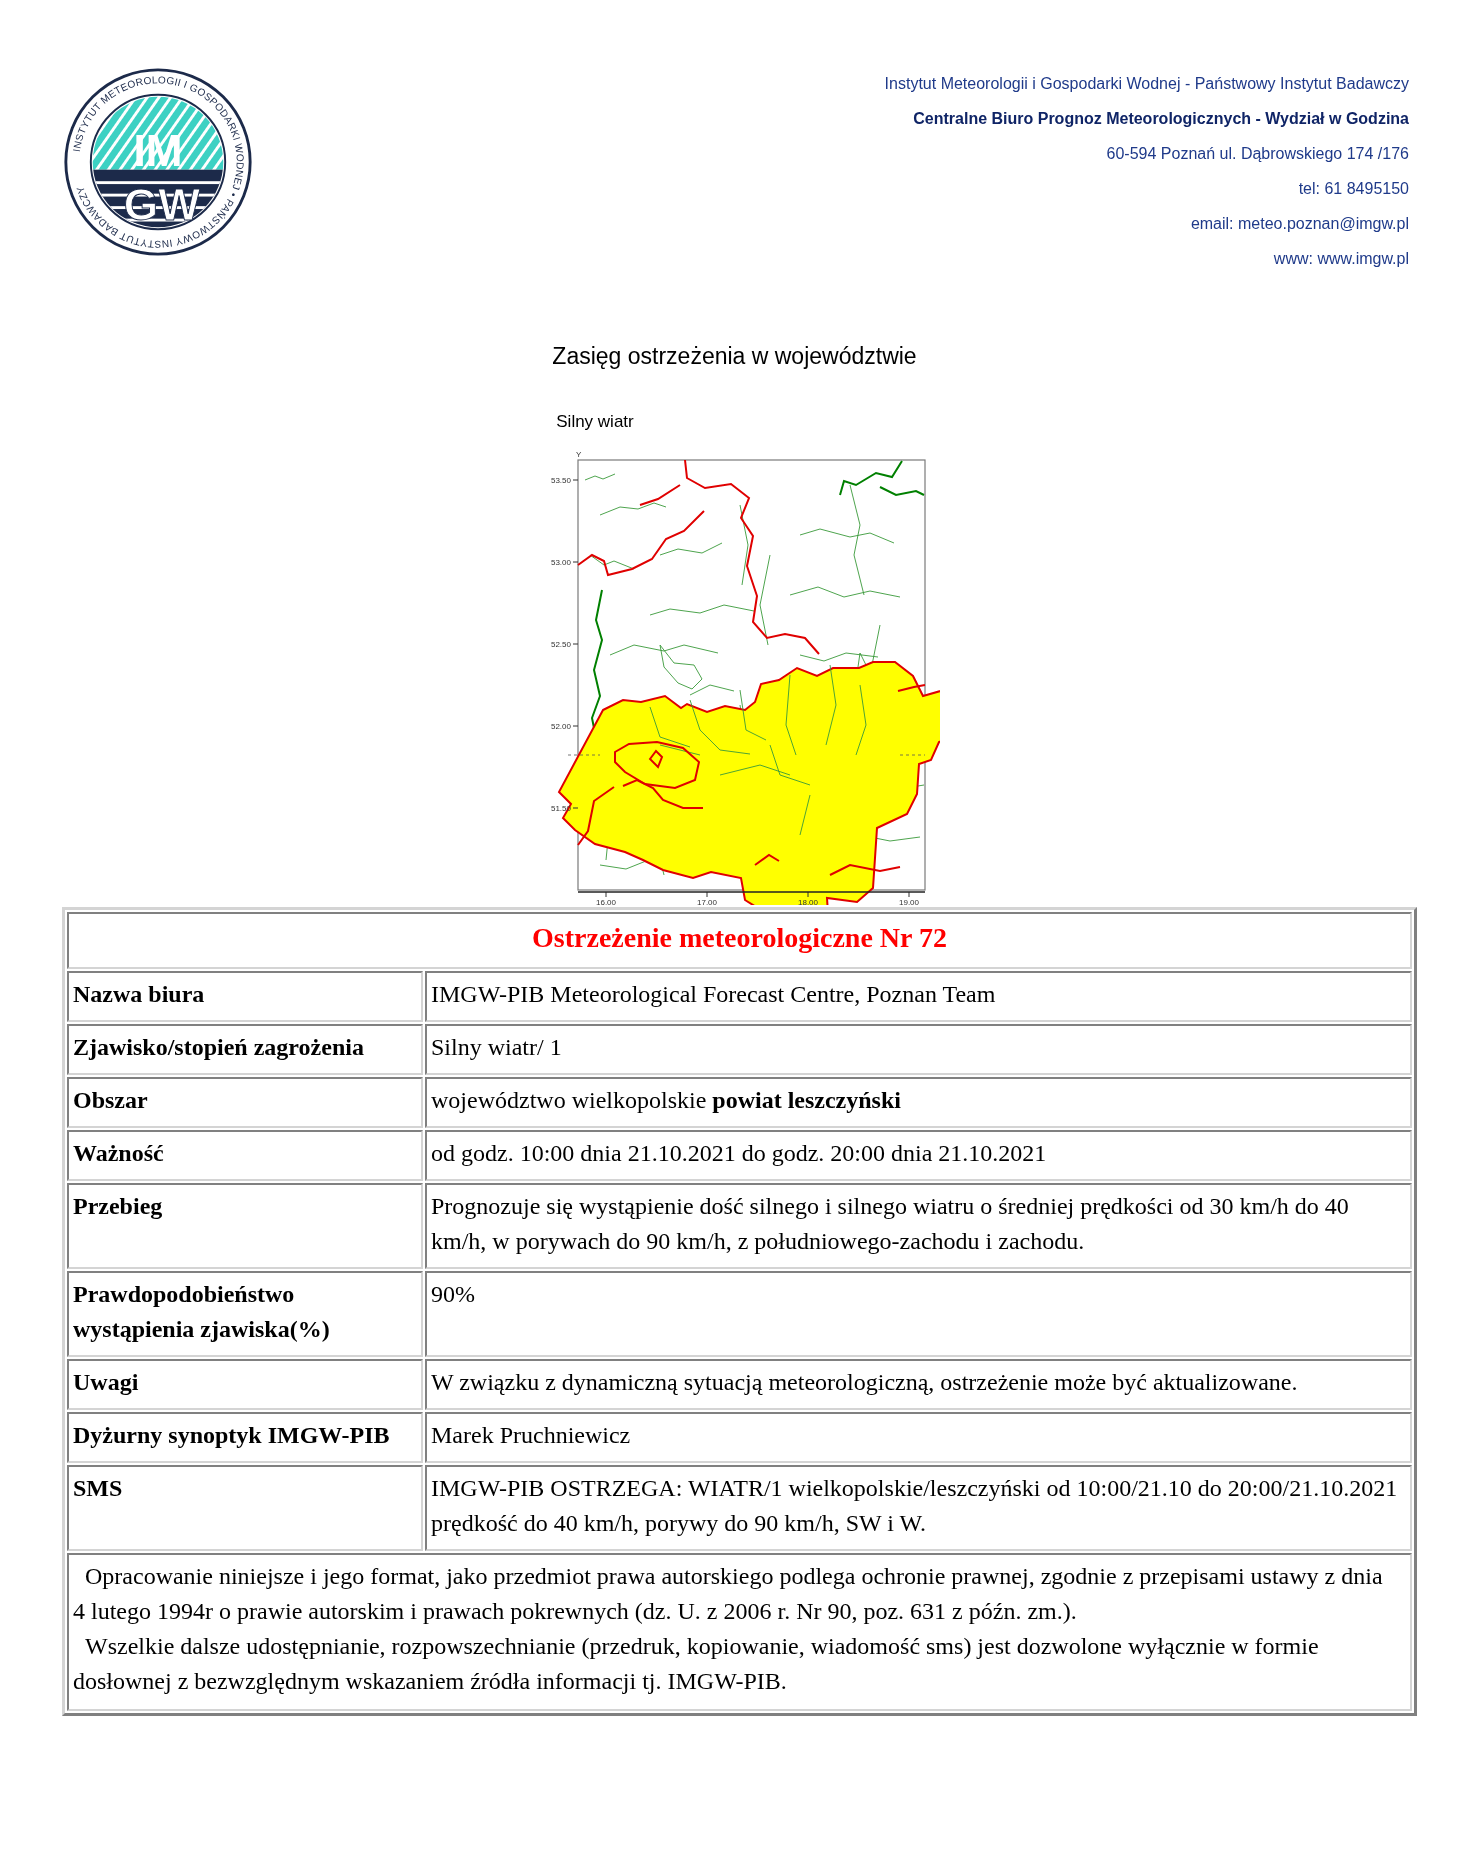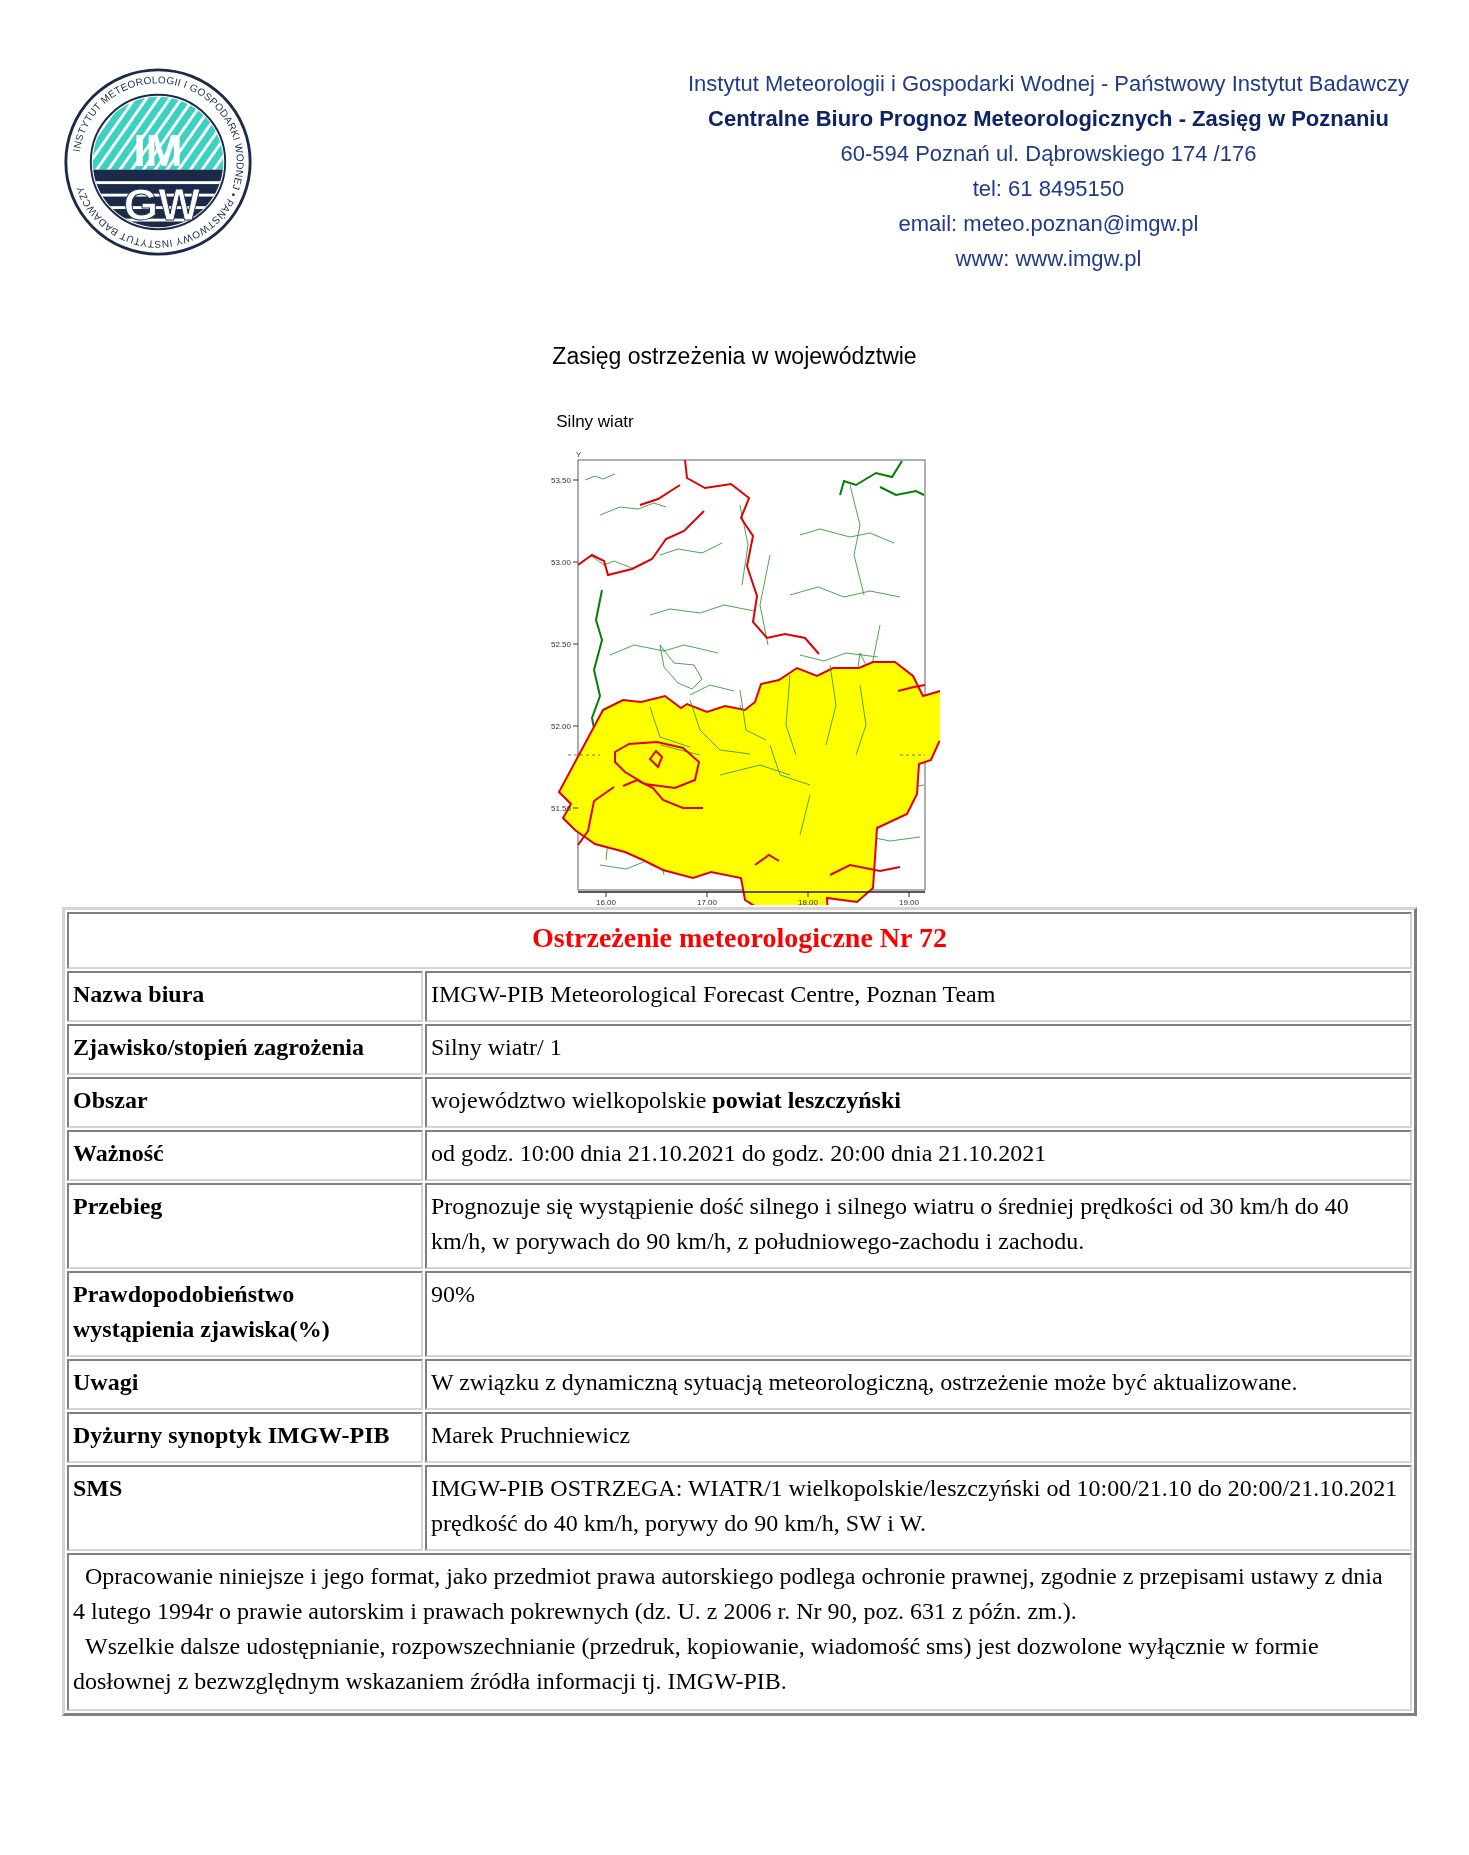--- a/index.html
+++ b/index.html
@@ -1,18 +1,18 @@
 <!DOCTYPE html>
 <html><head>
 <meta charset="utf-8">
 <style>
   html, body { margin:0; padding:0; background:#ffffff; }
   body { width:1469px; height:1855px; position:relative; overflow:hidden; font-family:"Liberation Sans", sans-serif; }
   .logo { position:absolute; left:62px; top:66px; width:192px; height:192px; }
-  .header { position:absolute; right:60px; top:66px; text-align:center; font-family:"Liberation Sans", sans-serif; font-size:22px; line-height:35px; }
+  .header { position:absolute; right:60px; top:66px; text-align:right; font-family:"Liberation Sans", sans-serif; font-size:16px; line-height:35px; }
   .header .l1 { color:#1f3a8a; }
   .header .l2 { color:#0f2466; font-weight:bold; }
   .header .lx { color:#1f3a8a; }
   .section-title { position:absolute; left:0; width:1469px; top:343px; text-align:center; font-size:23px; color:#000; }
   .map-title { position:absolute; left:0; width:1190px; top:412px; text-align:center; font-size:17px; color:#000; }
   .map { position:absolute; left:540px; top:445px; width:400px; height:460px; }
   .map svg { width:400px; height:460px; display:block; }
   table.warn { position:absolute; left:62px; top:907px; width:1355px; border-collapse:separate; border-spacing:2px;
     border:3px solid; border-color:#d4d4d4 #808080 #808080 #d4d4d4; font-family:"Liberation Serif", serif; font-size:24px; color:#000; }
   table.warn td { border:2px solid; border-color:#808080 #d4d4d4 #d4d4d4 #808080; padding:4px 4px 8px 4px; vertical-align:top; line-height:35px; }
@@ -49,21 +49,21 @@
     <text x="100" y="104" text-anchor="middle" font-family="Liberation Sans, sans-serif" font-weight="bold" font-size="46" fill="#ffffff">IM</text>
     <text x="104" y="160" text-anchor="middle" font-family="Liberation Sans, sans-serif" font-weight="bold" font-size="46" fill="#ffffff" stroke="#1c2a4a" stroke-width="1">GW</text>
     <text font-family="Liberation Sans, sans-serif" font-size="10.5" fill="#1c2a4a" letter-spacing="0.3">
       <textPath href="#ringpath" startOffset="2%">INSTYTUT METEOROLOGII I GOSPODARKI WODNEJ • PAŃSTWOWY INSTYTUT BADAWCZY</textPath>
     </text>
   </svg>
 </div>
 
 <div class="header">
   <div class="l1">Instytut Meteorologii i Gospodarki Wodnej - Państwowy Instytut Badawczy</div>
-  <div class="l2">Centralne Biuro Prognoz Meteorologicznych - Zasięg w Poznaniu</div>
+  <div class="l2">Centralne Biuro Prognoz Meteorologicznych - Wydział w Godzina</div>
   <div class="lx">60-594 Poznań ul. Dąbrowskiego 174 /176</div>
   <div class="lx">tel: 61 8495150</div>
   <div class="lx">email: meteo.poznan@imgw.pl</div>
   <div class="lx">www: www.imgw.pl</div>
 </div>
 
 <div class="section-title">Zasięg ostrzeżenia w województwie</div>
 <div class="map-title">Silny wiatr</div>
 
 <div class="map">

